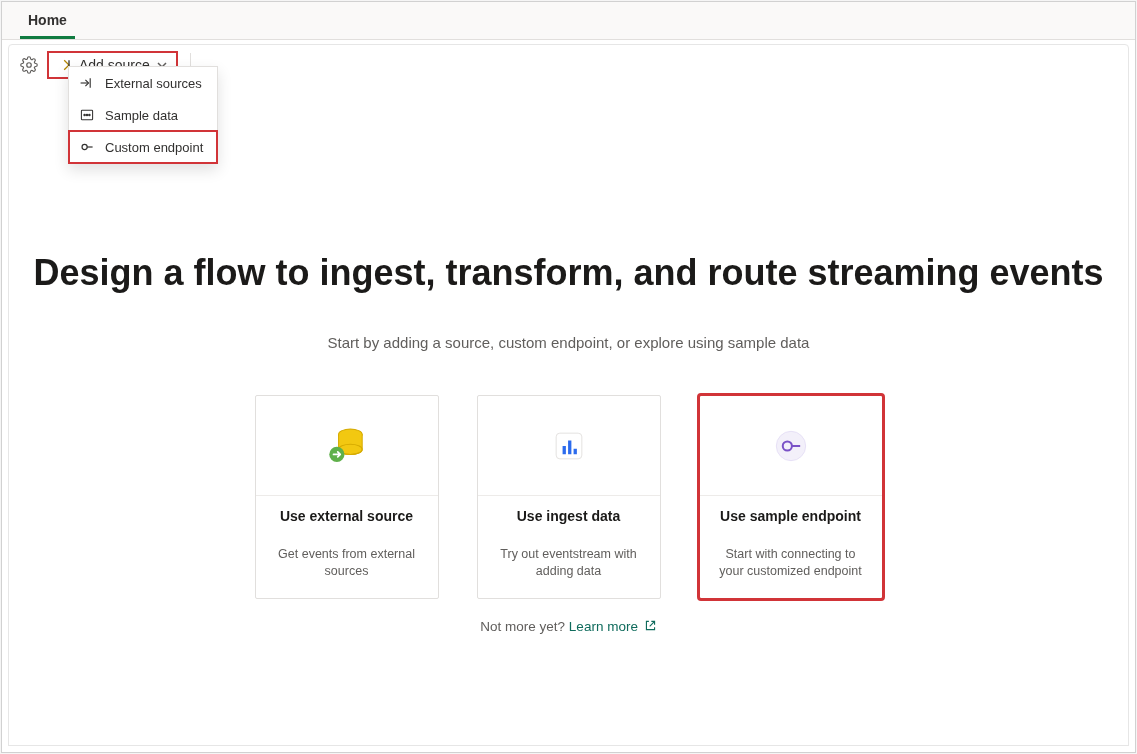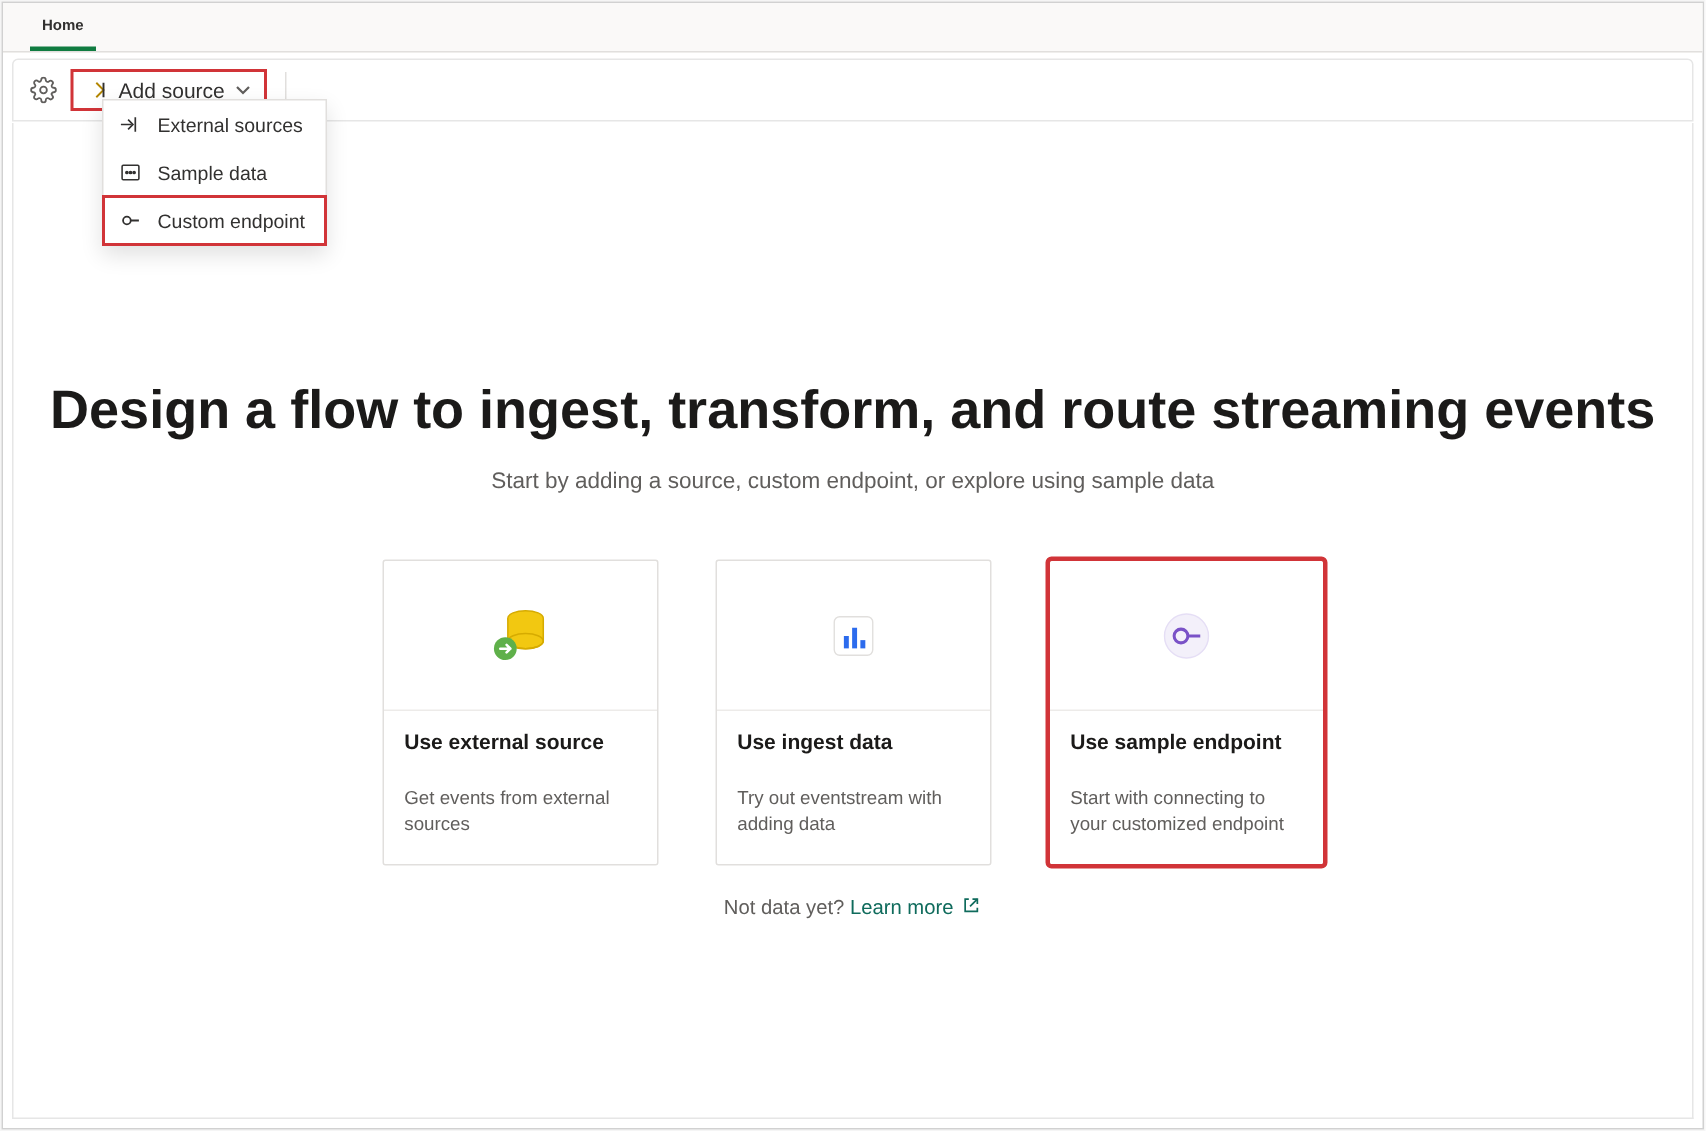--- a/index.html
+++ b/index.html
@@ -20,21 +20,21 @@
     position: relative;
   }
   .tabs {
     display: flex;
     padding: 4px 0 0 18px;
     border-bottom: 1px solid #e1dfdd;
     background: #faf9f8;
   }
   .tab {
     padding: 6px 8px 8px;
-    font-size: 10px;
+    font-size: 14px;
     font-weight: 600;
     color: #323130;
     border-bottom: 3px solid transparent;
     cursor: pointer;
   }
   .tab.active {
     border-bottom: 3px solid #107c41;
   }
   .toolbar {
     display: flex;
@@ -119,36 +119,36 @@
     width: 100%;
     text-align: center;
     padding-top: 170px;
   }
   .hero h1 {
     font-size: 36px;
     font-weight: 600;
     color: #1b1a19;
   }
   .hero .sub {
-    margin-top: 18px;
+    margin-top: 40px;
     font-size: 15px;
     color: #605e5c;
   }
   .cards {
     display: flex;
     justify-content: center;
     gap: 38px;
     margin-top: 44px;
   }
   .card {
     width: 184px;
     border: 1px solid #e1dfdd;
     border-radius: 2px;
     background: #fff;
-    text-align: left;
+    text-align: center;
     cursor: pointer;
   }
   .card.hl {
     outline: 3px solid #d13438;
     outline-offset: -1px;
   }
   .card-icon-area {
     height: 100px;
     display: flex;
     align-items: center;
@@ -301,21 +301,21 @@
           </div>
           <div class="card-body">
             <div class="card-title">Use sample endpoint</div>
             <div class="card-desc">Start with connecting to your customized endpoint</div>
           </div>
         </div>
 
       </div>
 
       <div class="learn-row">
-        <span>Not data yet?  </span>
+        <span>Not more yet?  </span>
         <a>
           <span>Learn more</span>
           <span class="ext-icon">
             <svg width="13" height="13" viewBox="0 0 16 16" fill="none" stroke="#0f6b5c" stroke-width="1.4">
               <path d="M6 3 H3 V13 H13 V10"></path>
               <path d="M9 3 H13 V7"></path>
               <path d="M13 3 L7 9"></path>
             </svg>
           </span>
         </a>

